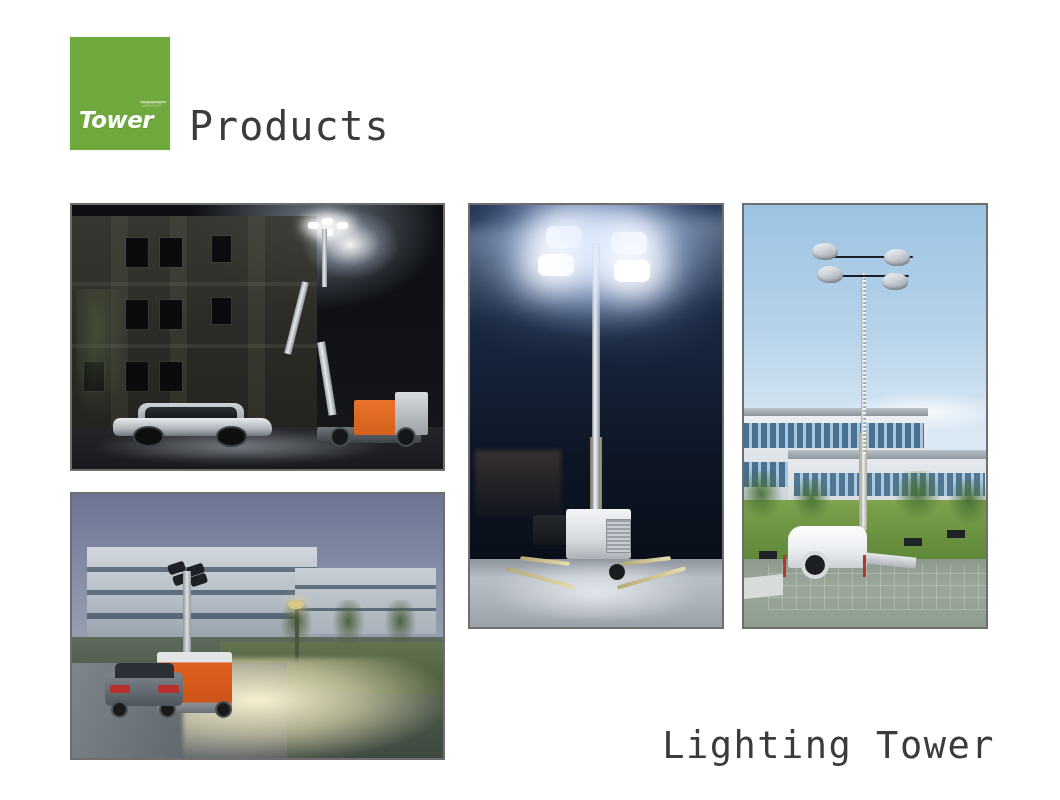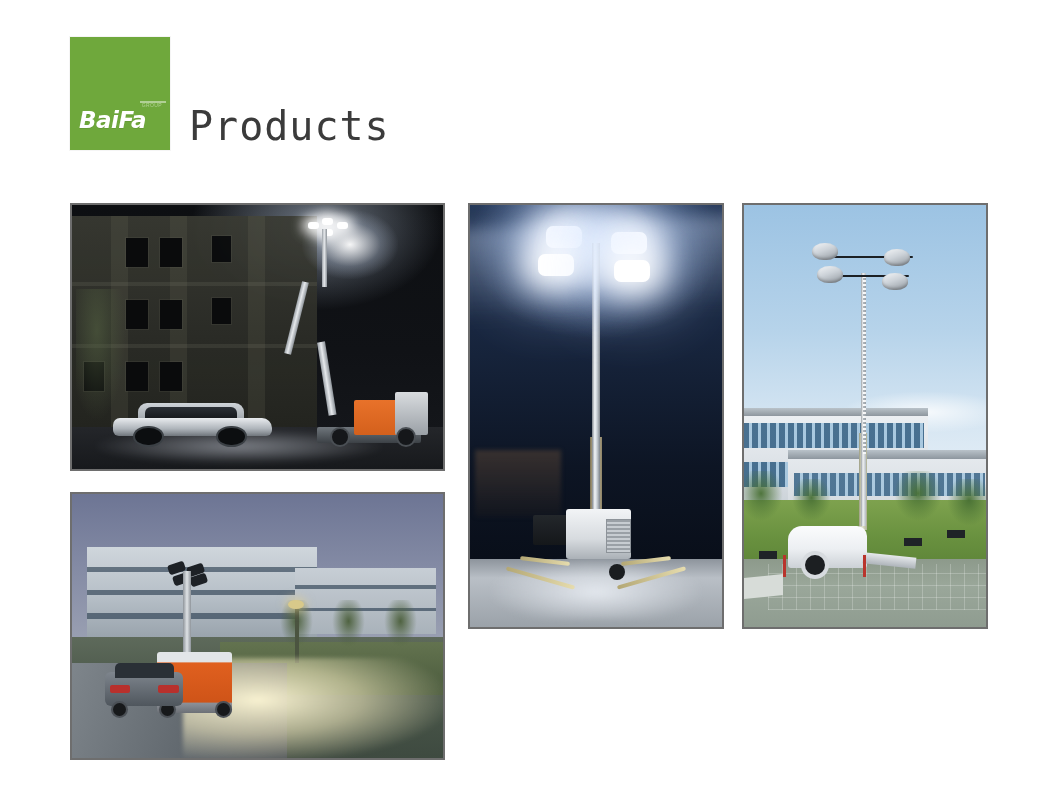--- a/index.html
+++ b/index.html
@@ -214,21 +214,21 @@
 </style>
 </head>
 <body>
 
 <div class="slide">
 
   <div class="header">
     <div class="logo-box">
       <div class="logo-dash"></div>
       <div class="logo-sub">GROUP</div>
-      <div class="logo-wordmark">BaiFa</div>
+      <div class="logo-wordmark">Tower</div>
     </div>
     <div class="page-title">Products</div>
   </div>
 
   <div class="photo" id="photo1">
     <div class="inner">
       <div class="p1-sky"></div>
       <div class="p1-bldg">
         <div class="col" style="left:16%"></div>
         <div class="col" style="left:40%"></div>
@@ -384,14 +384,15 @@
       <div class="p4-tongue"></div>
       <div class="p4-wheel"></div>
       <div class="p4-leg" style="left:16%;top:83%"></div>
       <div class="p4-leg" style="left:49%;top:83%"></div>
       <div class="p4-sign" style="left:6%;top:82%"></div>
       <div class="p4-sign" style="left:66%;top:79%"></div>
       <div class="p4-sign" style="left:84%;top:77%"></div>
     </div>
   </div>
 
+  <div class="footer-title">Lighting Tower</div>
 
 </div>
 
 </body></html>

